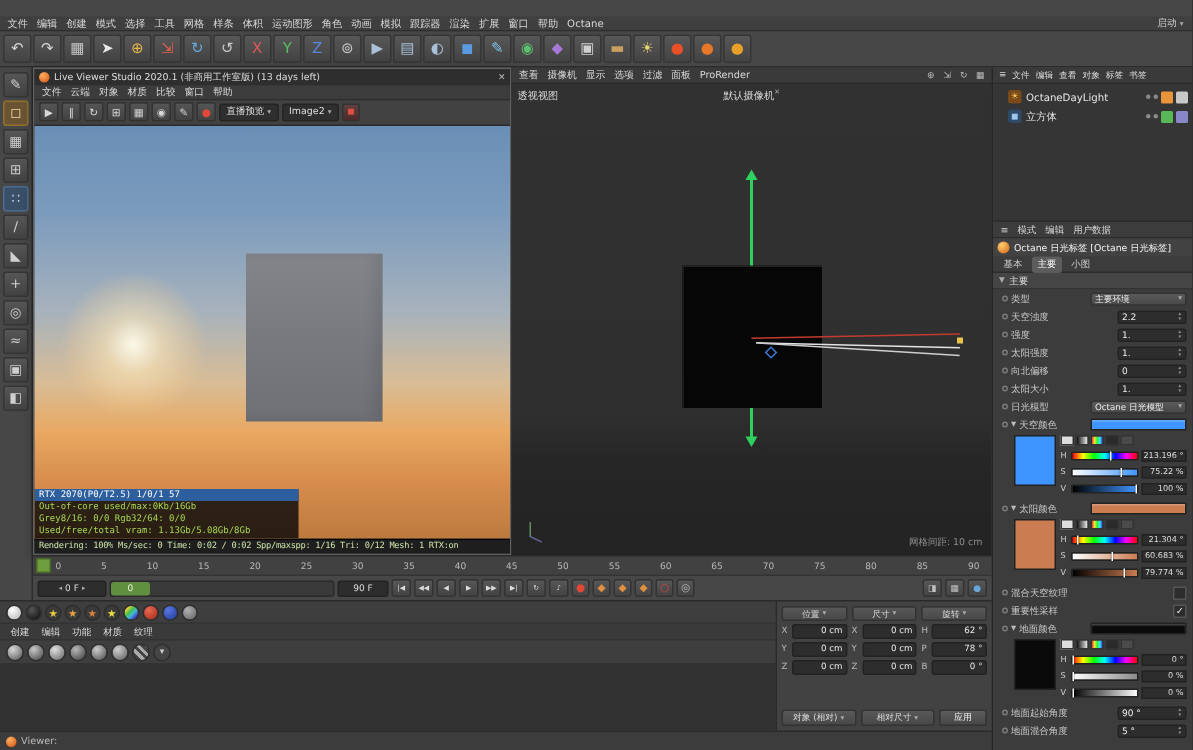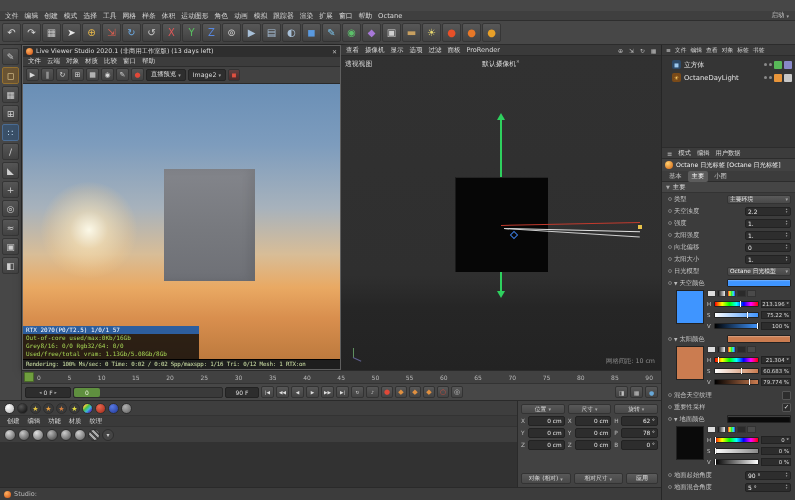--- a/index.html
+++ b/index.html
@@ -269,37 +269,37 @@
 
   <div id="rp">
     <div class="omtabs">
       <span class="mi">≡</span>
       <div class="rep">
         
       <span class="mi">文件</span><span class="mi">编辑</span><span class="mi">查看</span><span class="mi">对象</span><span class="mi">标签</span><span class="mi">书签</span></div>
     </div>
     <div class="omlist">
       <div class="omrow">
+        <span class="omico" style="background:#7a4a18;color:#f8c860;">☀</span>
+        <span>OctaneDayLight</span>
+        <span class="omchips">
+          <span class="dot"></span>
+          <span class="dot"></span>
+          <span class="chip" style="background:#e8953a;"></span>
+          <span class="chip" style="background:#c8c8c8;"></span>
+        </span>
+      </div>
+      <div class="omrow">
         <span class="omico" style="background:#2e4a68;color:#9cc8ee;">◼</span>
         <span>立方体</span>
         <span class="omchips">
           <span class="dot"></span>
           <span class="dot"></span>
           <span class="chip" style="background:#58b858;"></span>
           <span class="chip" style="background:#8888c8;"></span>
-        </span>
-      </div>
-      <div class="omrow">
-        <span class="omico" style="background:#7a4a18;color:#f8c860;">☀</span>
-        <span>OctaneDayLight</span>
-        <span class="omchips">
-          <span class="dot"></span>
-          <span class="dot"></span>
-          <span class="chip" style="background:#e8953a;"></span>
-          <span class="chip" style="background:#c8c8c8;"></span>
         </span>
       </div>
     </div>
 
     <div class="ammenu">
       <span class="mi">≡</span>
       <div class="rep">
         
       <span class="mi">模式</span><span class="mi">编辑</span><span class="mi">用户数据</span></div>
     </div>
@@ -678,16 +678,16 @@
       <span class="cdrop">
           <span>相对尺寸</span>
           <b class="arr">▾</b>
         </span>
       <span class="capply">应用</span>
     </div>
   </div>
 
   <div id="status">
     <span class="octico"></span>
-    <span>Studio:</span>
+    <span>Viewer:</span>
   </div>
 
 </div>
 
 </body></html>

